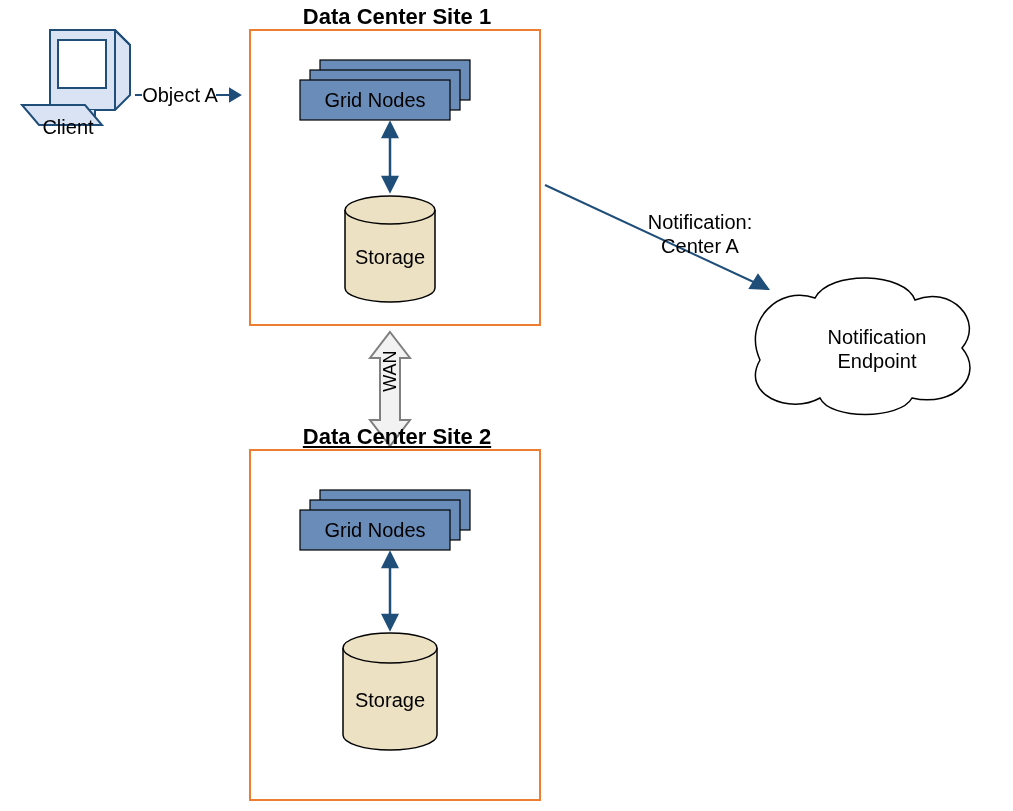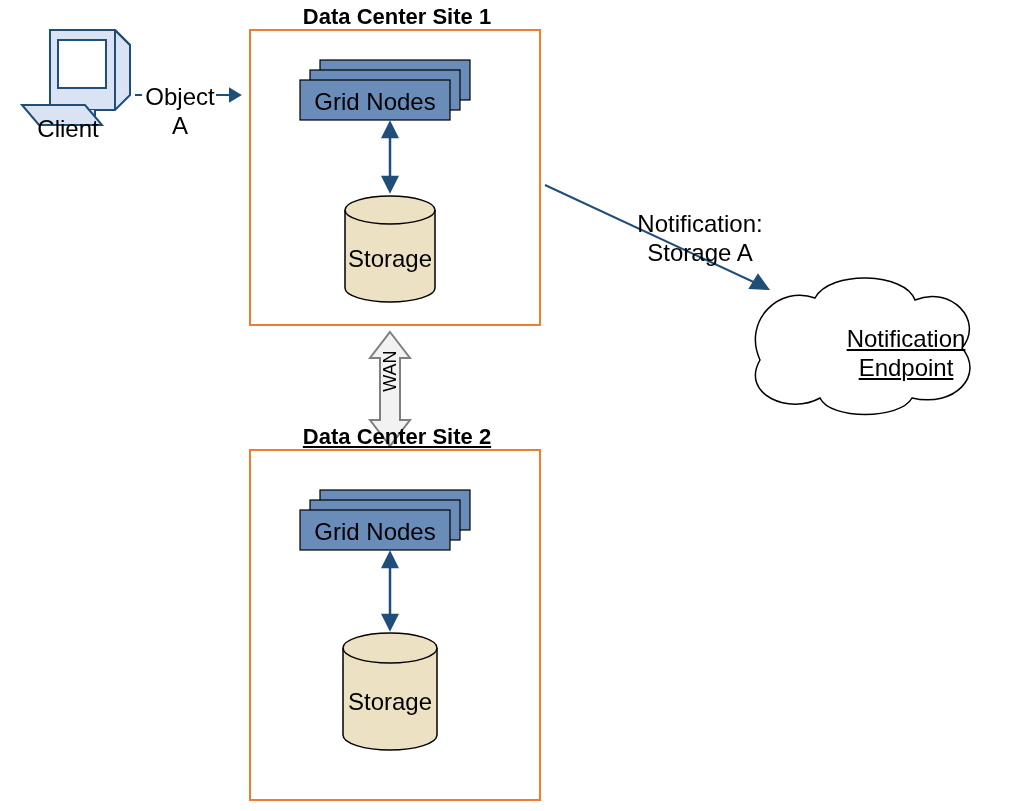--- a/index.html
+++ b/index.html
@@ -8,21 +8,21 @@
     width: 1013px;
     height: 811px;
     position: relative;
     font-family: Arial, Helvetica, sans-serif;
     background: #fff;
     font-size: 18px;
   }
   svg { position: absolute; top: 0; left: 0; }
   .label {
     position: absolute;
-    font-size: 24px;
+    font-size: 20px;
     color: #000;
     text-align: center;
     line-height: 1.2;
   }
   .title {
     font-weight: bold;
     font-size: 22px;
     text-align: center;
   }
 </style>
@@ -123,16 +123,16 @@
 
 <div class="label" style="left:379px; top:369px; width:24px; transform:rotate(-90deg); font-size:18px;">WAN</div>
 
 <div class="label title" style="left:277px; top:424px; width:240px;text-decoration:underline;">Data Center Site 2</div>
 
 <div class="label" style="left:300px; top:518px; width:150px;">Grid Nodes</div>
 
 <div class="label" style="left:343px; top:688px; width:94px;">Storage</div>
 
 <div class="label" style="left:630px; top:210px; width:140px; white-space:pre-line;">Notification:
-Storage A</div>
+Center A</div>
 
-<div class="label" style="left:841px; top:325px; width:130px; white-space:pre-line;text-decoration:underline;">Notification
+<div class="label" style="left:812px; top:325px; width:130px; white-space:pre-line;">Notification
 Endpoint</div>
 
 </body></html>

